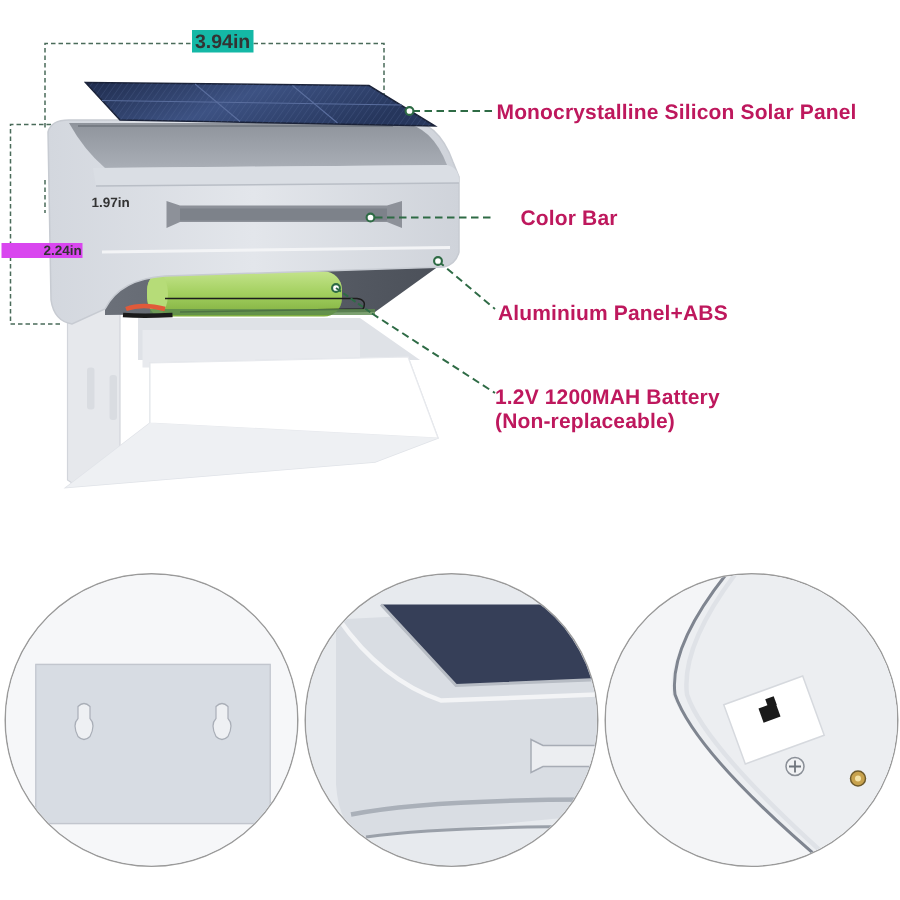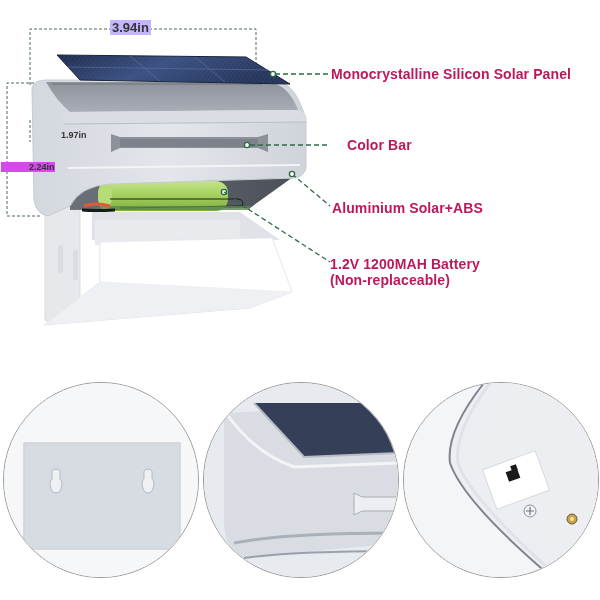--- a/index.html
+++ b/index.html
@@ -109,27 +109,27 @@
   </g>
   <g fill="#ffffff" stroke="#2e6b45" stroke-width="1.4">
     <circle cx="273" cy="74" r="2.6"></circle>
     <circle cx="247" cy="145" r="2.6"></circle>
     <circle cx="292" cy="174" r="2.6"></circle>
     <circle cx="224" cy="192" r="2.6"></circle>
   </g>
   <line x1="224" y1="192" x2="248" y2="209" stroke="#2e6b45" stroke-width="1.3" stroke-dasharray="4,2"></line>
 </svg>
 
-<div class="dim-text" style="left:110px; top:20px; font-size:13px; background:#c4b5fd; padding:0 2px;">3.94in</div>
+<div class="dim-text" style="left:128px; top:20px; font-size:13px; background:#14b8a6; padding:0 2px;">3.94in</div>
 <div class="dim-text" style="left:1px; top:162px; font-size:9px; background:#d946ef;">2.24in</div>
 <div class="dim-text" style="left:33px; top:130px; font-size:9px;">1.97in</div>
 
 <div class="label" style="left:331px; top:66px;">Monocrystalline Silicon Solar Panel</div>
 <div class="label" style="left:331px; top:137px;margin-left:16px;">Color Bar</div>
-<div class="label" style="left:332px; top:200px;">Aluminium Solar+ABS</div>
+<div class="label" style="left:332px; top:200px;">Aluminium Panel+ABS</div>
 <div class="label" style="left:330px; top:256px;">1.2V 1200MAH Battery</div>
 <div class="label" style="left:330px; top:272px;">(Non-replaceable)</div>
 
 <div class="circle-view" style="left:3px; top:382px; width:196px; height:196px;">
   <svg width="196" height="196" viewBox="0 0 196 196">
     <rect x="0" y="0" width="196" height="196" fill="#f6f7f9"></rect>
     <rect x="20" y="60" width="156" height="106" fill="#cfd4dc" stroke="#b8bdc6" stroke-width="1"></rect>
     <rect x="20" y="60" width="156" height="106" fill="#dfe3e9" opacity="0.5"></rect>
     <g fill="#eef0f3" stroke="#a9aeb7" stroke-width="0.8">
       <path d="M48 88 Q52 84 56 88 L56 96 Q60 100 56 108 Q52 112 48 108 Q44 100 48 96 Z"></path>

